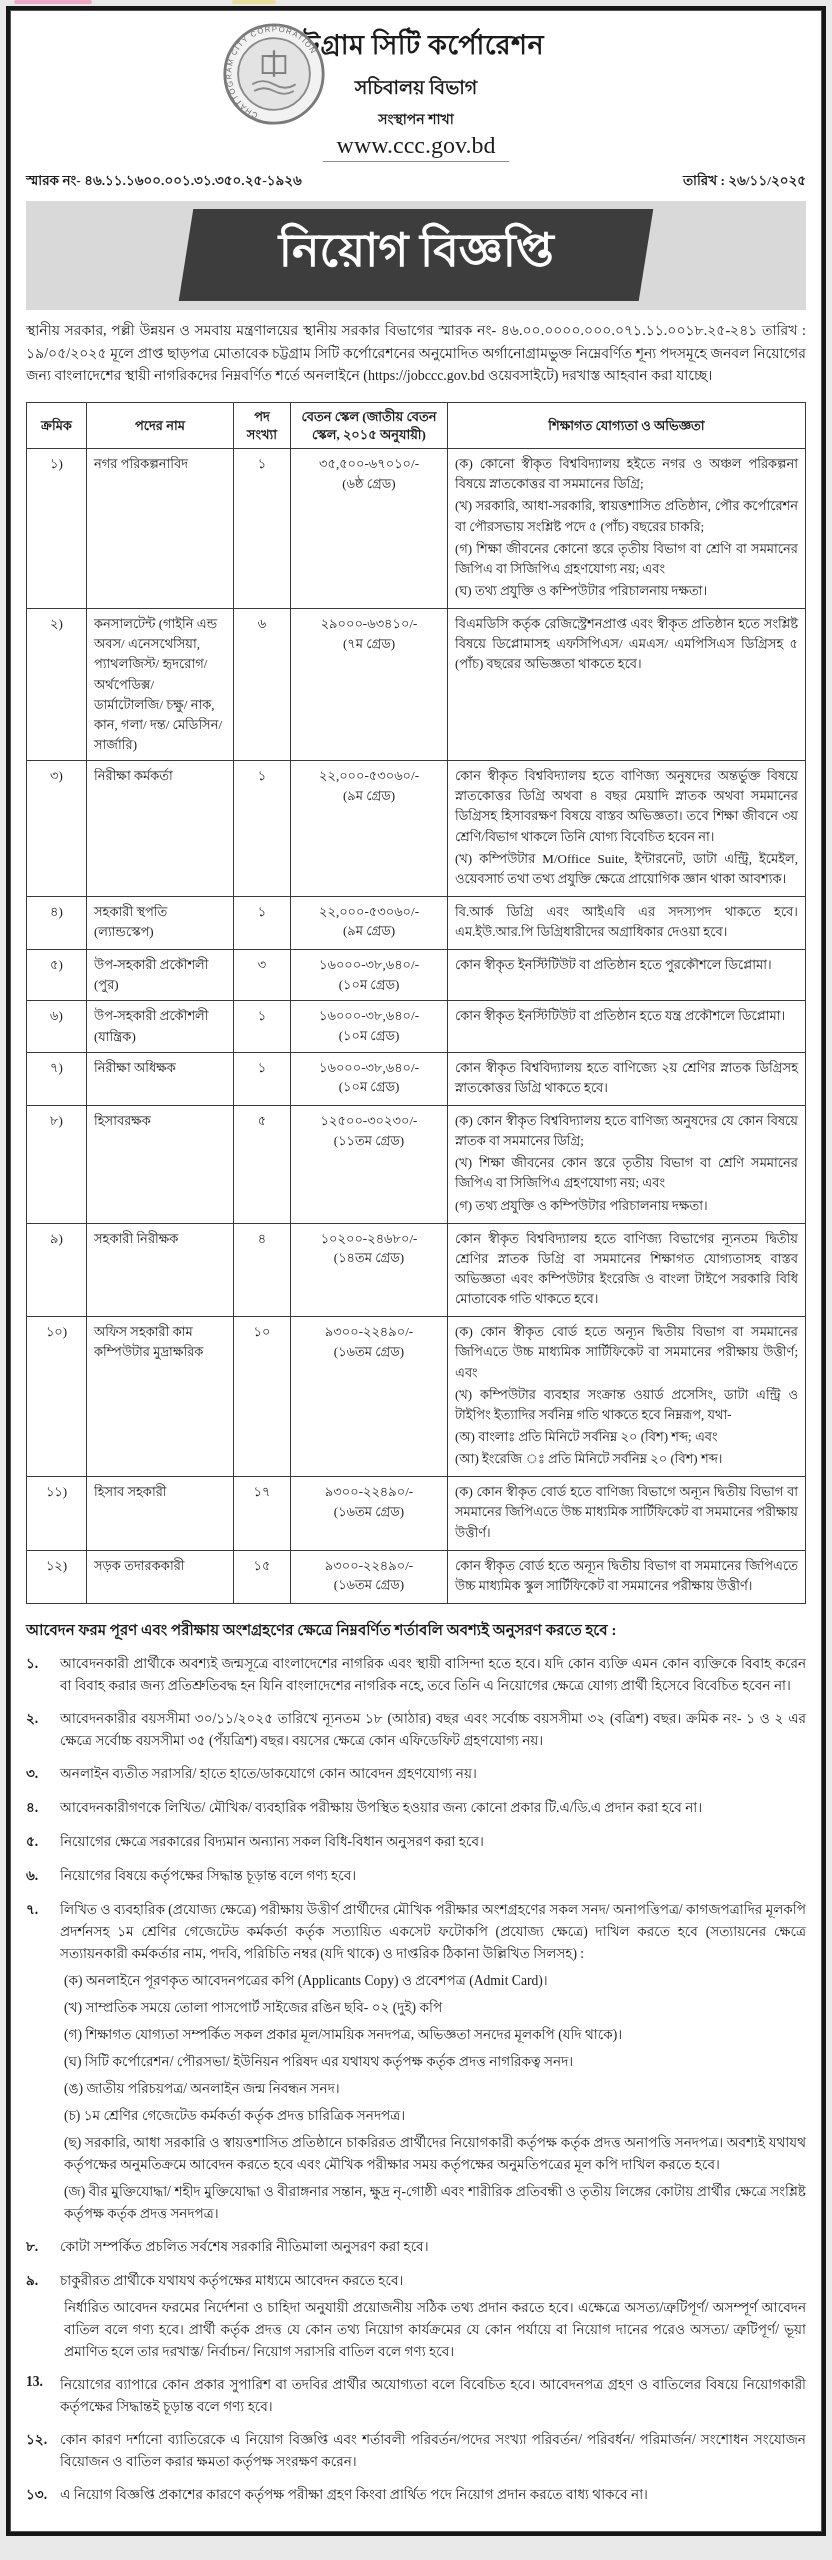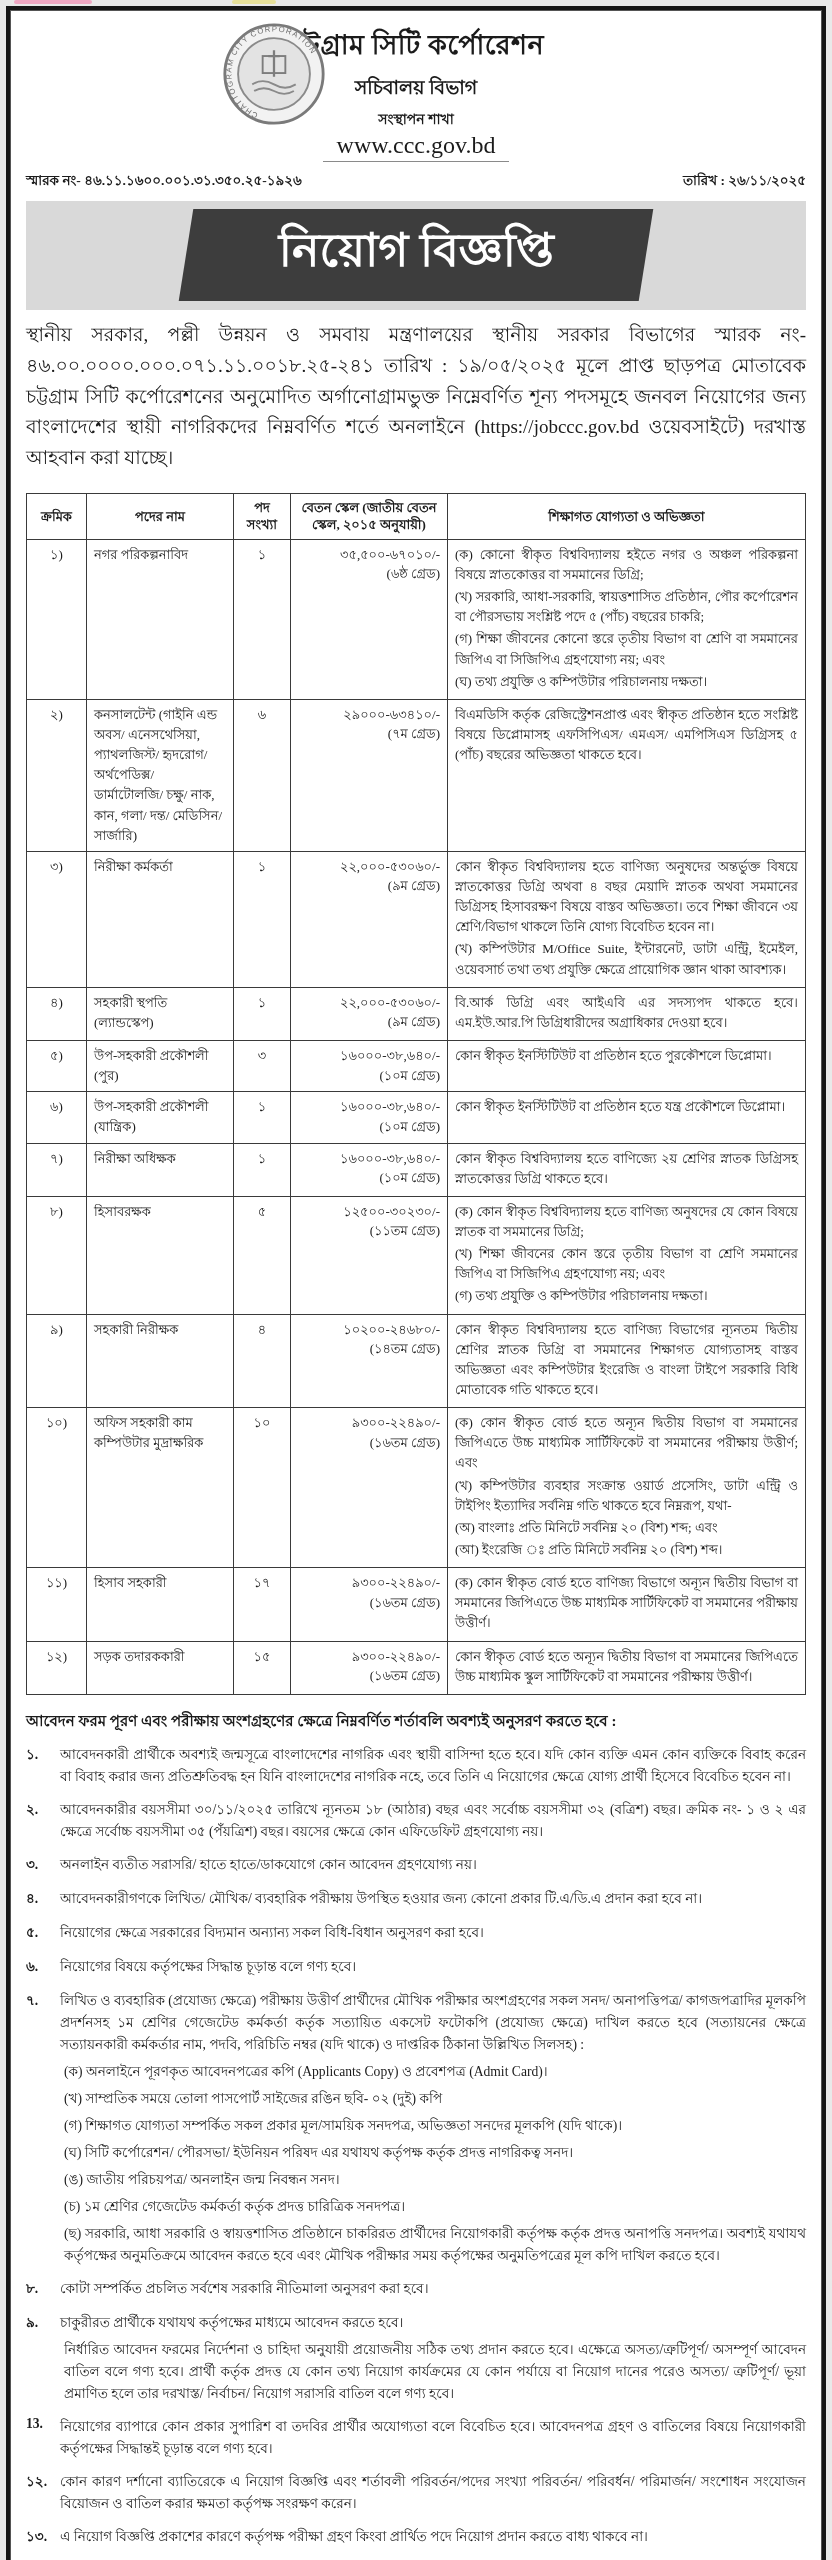--- a/index.html
+++ b/index.html
@@ -22,27 +22,27 @@
   .org{font-size:27px; font-weight:bold; letter-spacing:.5px;}
   .dept{font-size:19px; font-weight:bold; margin-top:4px;}
   .branch{font-size:14px; font-weight:bold; margin-top:3px;}
   .site{display:inline-block; font-size:24px; padding:0 14px 2px 14px; border-bottom:1px solid #8a8a8a;}
   .memo-row{display:flex; justify-content:space-between; font-size:13.5px; font-weight:bold; margin-top:8px;gap:20px;}
   
   .banner{background:#d9d9d9; margin-top:8px; padding:8px 0 9px 0;}
   .banner-box{width:460px; margin:0 auto; background:#3d3d3d; transform:skewX(-9deg); padding:6px 0 10px 0;}
   .banner-box span{display:block; transform:skewX(9deg); color:#ffffff; text-align:center; font-size:46px; font-weight:bold;}
   
-  .intro{font-size:19px; line-height:1.62; text-align:justify; margin-top:10px;}
+  .intro{font-size:14px; line-height:1.62; text-align:justify; margin-top:10px;}
   
   table.pos{width:100%; border-collapse:collapse; margin-top:10px; font-size:13px;}
   table.pos th, table.pos td{border:1px solid #3a3a3a; padding:5px 7px; vertical-align:top;}
   table.pos th{font-weight:bold; text-align:center; vertical-align:middle; line-height:1.35;}
   td.c{text-align:center;}
-  td.scale{text-align:right; line-height:1.5;border-radius:12px;}
+  td.scale{text-align:center; line-height:1.5;border-radius:12px;}
   .qline{text-align:justify; line-height:1.55; margin-bottom:2px;}
   .pname{line-height:1.55;}
   
   .cond-head{font-size:15px; font-weight:bold; margin:14px 0 10px 0;}
   .cond-item{display:flex; margin-bottom:11px; font-size:13.6px;}
   .cond-num{width:34px; flex:0 0 34px; font-weight:bold;}
   .cond-body{flex:1;}
   .cond-text{text-align:justify; line-height:1.62;}
   .cond-sub{text-align:justify; line-height:1.62; margin-top:5px; padding-left:4px;}
 </style>
@@ -314,20 +314,21 @@
     <span class="cond-num">৭.</span>
     <div class="cond-body">
           <div class="cond-text">লিখিত ও ব্যবহারিক (প্রযোজ্য ক্ষেত্রে) পরীক্ষায় উত্তীর্ণ প্রার্থীদের মৌখিক পরীক্ষার অংশগ্রহণের সকল সনদ/ অনাপত্তিপত্র/ কাগজপত্রাদির মূলকপি প্রদর্শনসহ ১ম শ্রেণির গেজেটেড কর্মকর্তা কর্তৃক সত্যায়িত একসেট ফটোকপি (প্রযোজ্য ক্ষেত্রে) দাখিল করতে হবে (সত্যায়নের ক্ষেত্রে সত্যায়নকারী কর্মকর্তার নাম, পদবি, পরিচিতি নম্বর (যদি থাকে) ও দাপ্তরিক ঠিকানা উল্লিখিত সিলসহ) :</div>
           <div class="cond-sub">(ক) অনলাইনে পূরণকৃত আবেদনপত্রের কপি (Applicants Copy) ও প্রবেশপত্র (Admit Card)।</div>
           <div class="cond-sub">(খ) সাম্প্রতিক সময়ে তোলা পাসপোর্ট সাইজের রঙিন ছবি- ০২ (দুই) কপি</div>
           <div class="cond-sub">(গ) শিক্ষাগত যোগ্যতা সম্পর্কিত সকল প্রকার মূল/সাময়িক সনদপত্র, অভিজ্ঞতা সনদের মূলকপি (যদি থাকে)।</div>
           <div class="cond-sub">(ঘ) সিটি কর্পোরেশন/ পৌরসভা/ ইউনিয়ন পরিষদ এর যথাযথ কর্তৃপক্ষ কর্তৃক প্রদত্ত নাগরিকত্ব সনদ।</div>
           <div class="cond-sub">(ঙ) জাতীয় পরিচয়পত্র/ অনলাইন জন্ম নিবন্ধন সনদ।</div>
           <div class="cond-sub">(চ) ১ম শ্রেণির গেজেটেড কর্মকর্তা কর্তৃক প্রদত্ত চারিত্রিক সনদপত্র।</div>
           <div class="cond-sub">(ছ) সরকারি, আধা সরকারি ও স্বায়ত্তশাসিত প্রতিষ্ঠানে চাকরিরত প্রার্থীদের নিয়োগকারী কর্তৃপক্ষ কর্তৃক প্রদত্ত অনাপত্তি সনদপত্র। অবশ্যই যথাযথ কর্তৃপক্ষের অনুমতিক্রমে আবেদন করতে হবে এবং মৌখিক পরীক্ষার সময় কর্তৃপক্ষের অনুমতিপত্রের মূল কপি দাখিল করতে হবে।</div>
+          <div class="cond-sub">(জ) বীর মুক্তিযোদ্ধা/ শহীদ মুক্তিযোদ্ধা ও বীরাঙ্গনার সন্তান, ক্ষুদ্র নৃ-গোষ্ঠী এবং শারীরিক প্রতিবন্ধী ও তৃতীয় লিঙ্গের কোটায় প্রার্থীর ক্ষেত্রে সংশ্লিষ্ট কর্তৃপক্ষ কর্তৃক প্রদত্ত সনদপত্র।</div>
         </div>
   </div>
 
   <div class="cond-item">
     <span class="cond-num">৮.</span>
     <div class="cond-body">
           <div class="cond-text">কোটা সম্পর্কিত প্রচলিত সর্বশেষ সরকারি নীতিমালা অনুসরণ করা হবে।</div>
         </div>
   </div>
 

